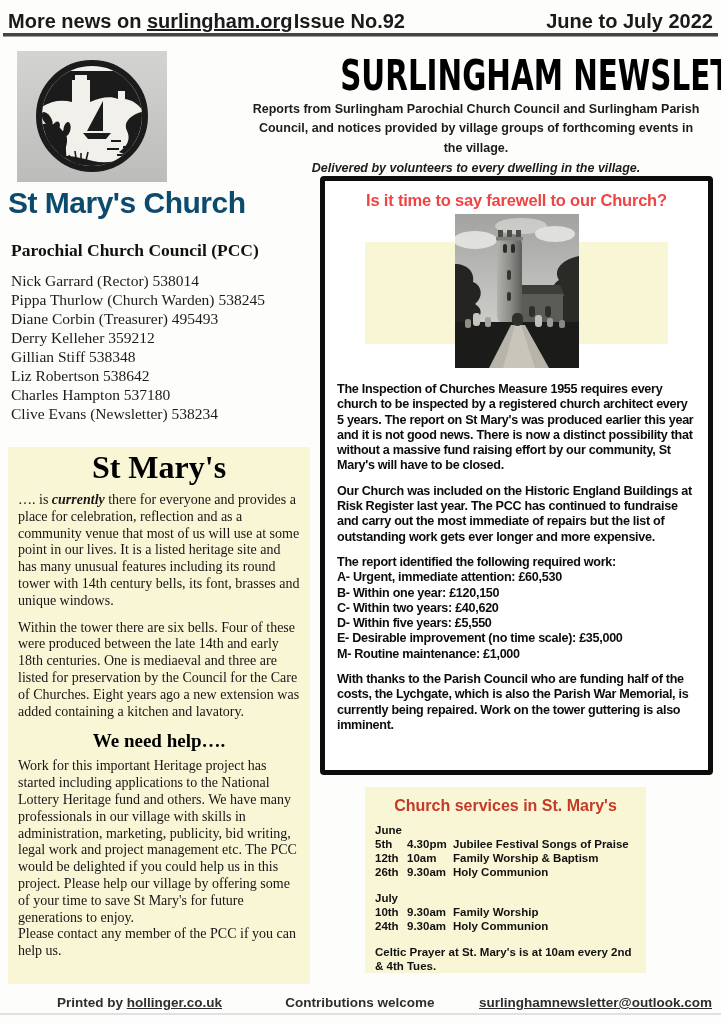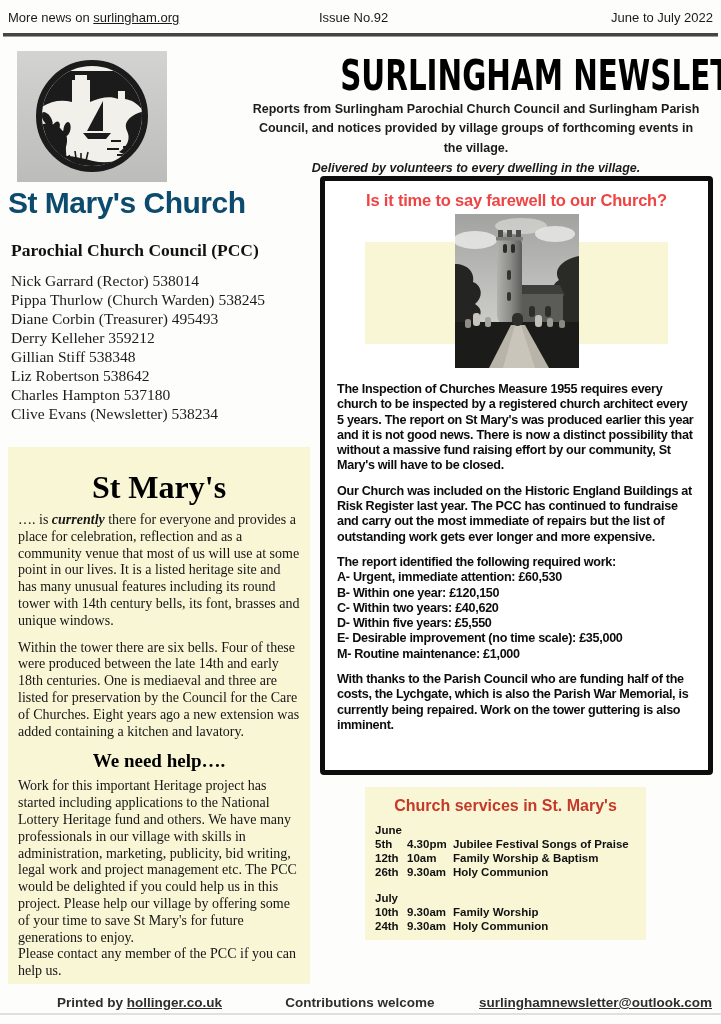--- a/index.html
+++ b/index.html
@@ -1,21 +1,21 @@
 <!DOCTYPE html>
 <html><head>
 <meta charset="utf-8">
 <style>
   html,body{margin:0;padding:0;}
   body{
     width:721px;height:1024px;position:relative;background:#fdfdfc;
     font-family:"Liberation Sans",sans-serif;color:#111;overflow:hidden;
   }
   
-  .masthead-item{position:absolute;top:10px;font-size:13px;font-weight:normal;color:#1a1a1a;white-space:nowrap;}
+  .masthead-item{position:absolute;top:10px;font-size:20px;font-weight:bold;color:#1a1a1a;white-space:nowrap;}
   .mast-left{left:8px;}
   .mast-center{left:50%;transform:translateX(-60%);}
   .mast-right{right:8px;}
   .mast-link{text-decoration:underline;}
   .top-rule{position:absolute;top:33px;left:3px;right:3px;height:3px;background:#454545;border-bottom:1px solid #9a9a9a;}
 
   
   .logo-wrap{position:absolute;left:17px;top:51px;width:150px;height:131px;}
   .logo-wrap svg{width:100%;height:100%;display:block;}
 
@@ -31,21 +31,21 @@
 
   
   .left-heading{position:absolute;left:8px;top:186px;font-size:30px;font-weight:bold;letter-spacing:-0.5px;color:#0c4a6e;}
   .pcc{position:absolute;left:11px;top:240px;width:300px;font-family:"Liberation Serif",serif;}
   .pcc-title{font-size:17.5px;font-weight:bold;margin-bottom:10px;}
   .pcc-member{font-size:15.5px;line-height:19px;color:#1b1b1b;}
 
   .cream{background:#f9f6d6;}
   .stmarys-box{
     position:absolute;left:8px;top:447px;width:302px;height:537px;box-sizing:border-box;
-    padding:20px 10px;font-family:"Liberation Serif",serif;overflow:hidden;
+    padding:0 10px;font-family:"Liberation Serif",serif;overflow:hidden;
   }
   .stmarys-title{text-align:center;font-size:32px;font-weight:bold;margin:2px 0 6px;color:#000;}
   .stmarys-box p{font-size:14px;line-height:16.8px;margin:0 0 10px;color:#151515;}
   .help-heading{text-align:center;font-size:19px;font-weight:bold;margin:2px 0 6px;color:#000;}
   .em-bi{font-weight:bold;font-style:italic;}
 
   
   .farewell-box{
     position:absolute;left:320px;top:176px;width:393px;height:599px;box-sizing:border-box;
     border:5px solid #0d0d0d;border-radius:4px;background:#fff;padding:8px 12px;overflow:hidden;
@@ -53,21 +53,21 @@
   .farewell-title{text-align:center;font-size:16.5px;font-weight:bold;letter-spacing:-0.2px;margin:2px 0 4px;color:#ef4444;}
   .photo-area{position:relative;height:160px;margin:2px 0 8px;}
   .photo-band{position:absolute;left:28px;right:28px;top:28px;height:102px;}
   .church-photo{position:relative;display:block;margin:0 auto;width:124px;height:154px;z-index:1;}
   .farewell-text{font-size:12.6px;font-weight:bold;line-height:15.3px;letter-spacing:-0.3px;color:#0c0c0c;}
   .farewell-text p{margin:0 0 10px;}
   .work-list div{margin:0;}
 
   
   .services-box{
-    position:absolute;left:365px;top:787px;width:281px;height:153px;box-sizing:border-box;
+    position:absolute;left:365px;top:787px;width:281px;height:186px;box-sizing:border-box;
     padding:8px 10px;overflow:hidden;font-weight:bold;
   }
   .services-title{text-align:center;font-size:16px;font-weight:bold;margin:2px 0 8px;}
   .svc-month{font-size:11.5px;line-height:14px;color:#111;}
   .svc-row{display:grid;grid-template-columns:32px 46px auto;font-size:11.5px;line-height:14px;color:#111;}
   .svc-gap{height:12px;}
   .svc-note{font-size:11.5px;line-height:14px;margin-top:12px;color:#111;}
 
   
   .footer-item{position:absolute;top:995px;font-size:13.5px;font-weight:600;color:#2e2e2e;white-space:nowrap;}

